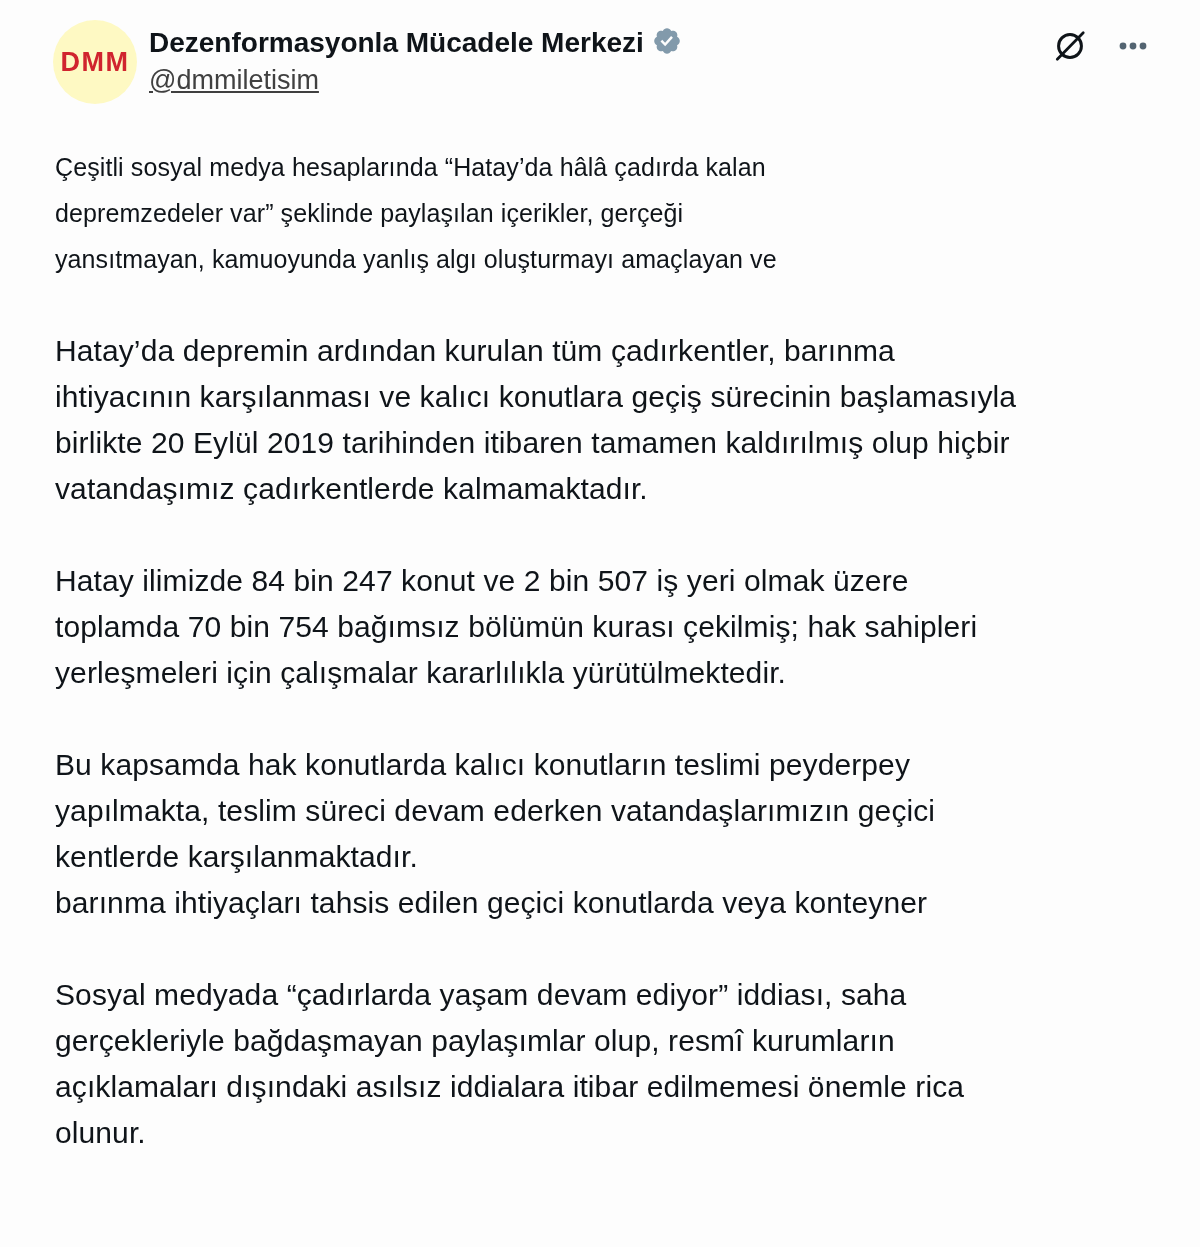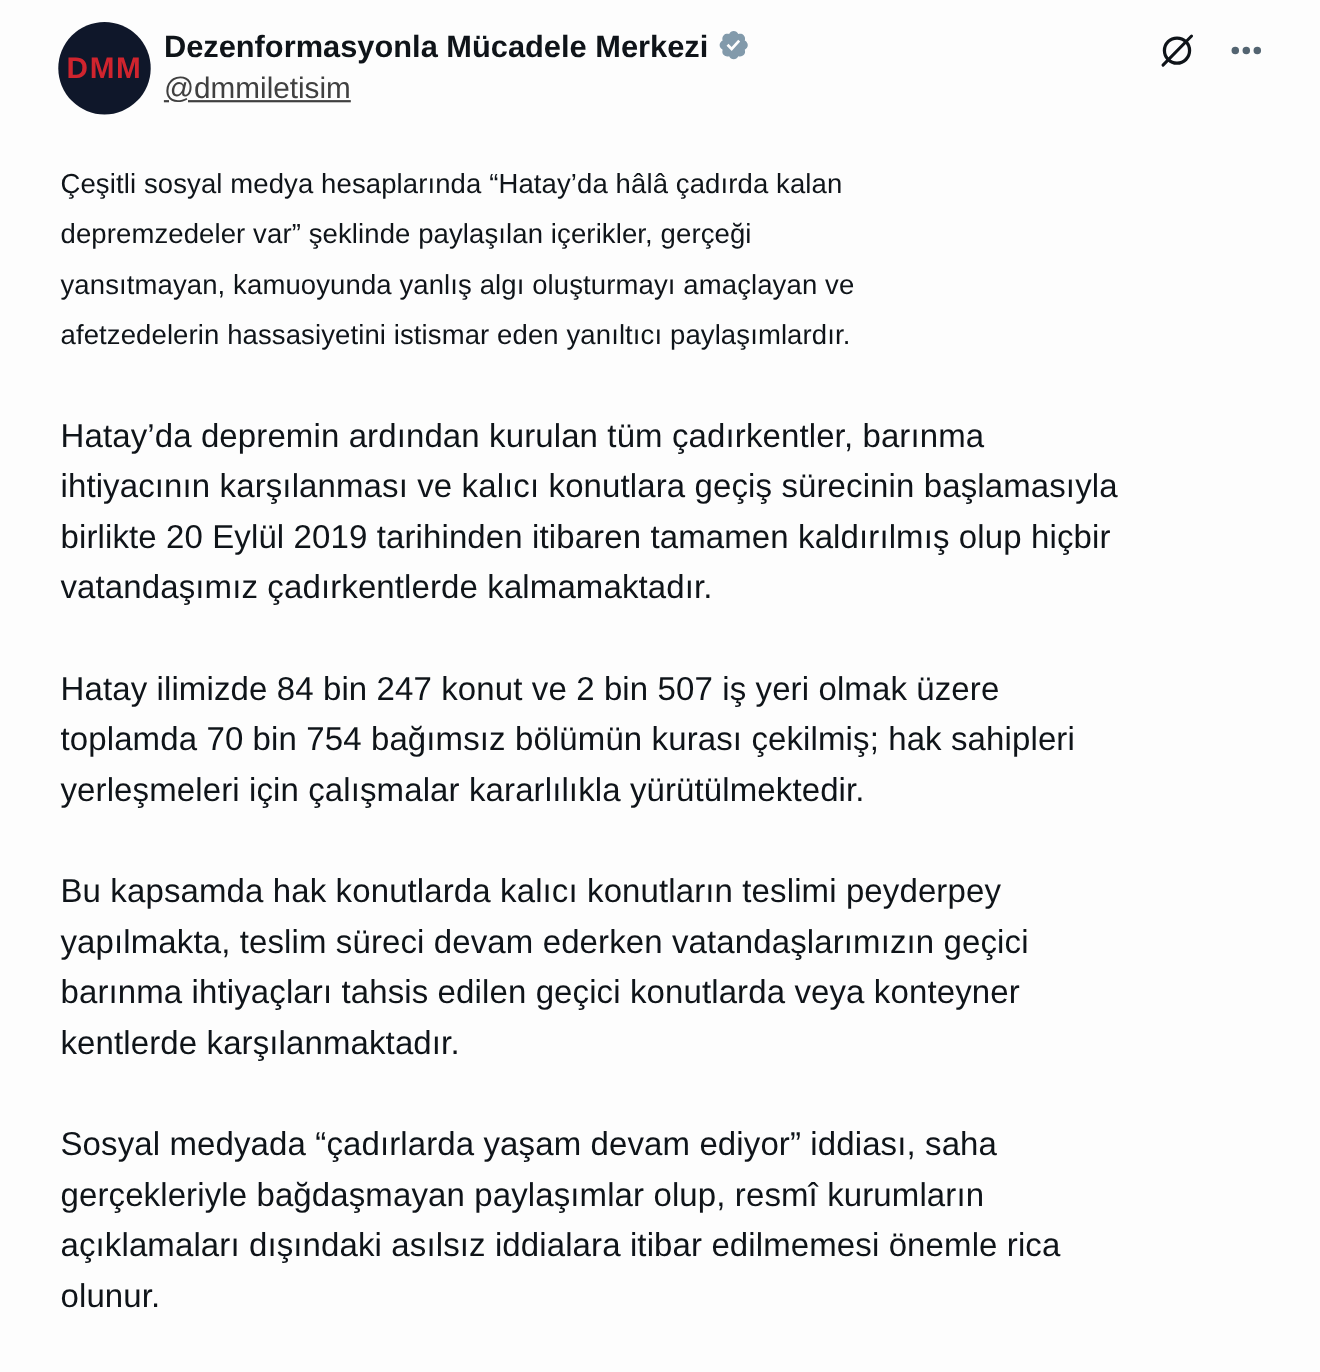--- a/index.html
+++ b/index.html
@@ -18,21 +18,21 @@
   
   .header {
     display: flex;
     align-items: flex-start;
     padding: 20px 48px 0 53px;
   }
   .avatar {
     width: 84px;
     height: 84px;
     border-radius: 50%;
-    background: #0f172a;
+    background: #fef9c3;
     display: flex;
     align-items: center;
     justify-content: center;
     flex: 0 0 auto;
     cursor: pointer;
   }
   .avatar-text {
     font-weight: 800;
     font-size: 27px;
     letter-spacing: 1.5px;
@@ -142,41 +142,40 @@
       </button>
     </div>
   </div>
 
   <div class="post-text">
 
     <div class="para bold">
       <div class="line">Çeşitli sosyal medya hesaplarında “Hatay’da hâlâ çadırda kalan</div>
       <div class="line">depremzedeler var” şeklinde paylaşılan içerikler, gerçeği</div>
       <div class="line">yansıtmayan, kamuoyunda yanlış algı oluşturmayı amaçlayan ve</div>
-      <div class="line">afetzedelerin hassasiyetini istismar eden yanıltıcı paylaşımlardır.</div>
     </div>
 
     <div class="para">
       <div class="line">Hatay’da depremin ardından kurulan tüm çadırkentler, barınma</div>
       <div class="line">ihtiyacının karşılanması ve kalıcı konutlara geçiş sürecinin başlamasıyla</div>
       <div class="line">birlikte 20 Eylül 2019 tarihinden itibaren tamamen kaldırılmış olup hiçbir</div>
       <div class="line">vatandaşımız çadırkentlerde kalmamaktadır.</div>
     </div>
 
     <div class="para">
       <div class="line">Hatay ilimizde 84 bin 247 konut ve 2 bin 507 iş yeri olmak üzere</div>
       <div class="line">toplamda 70 bin 754 bağımsız bölümün kurası çekilmiş; hak sahipleri</div>
       <div class="line">yerleşmeleri için çalışmalar kararlılıkla yürütülmektedir.</div>
     </div>
 
     <div class="para">
       <div class="line">Bu kapsamda hak konutlarda kalıcı konutların teslimi peyderpey</div>
       <div class="line">yapılmakta, teslim süreci devam ederken vatandaşlarımızın geçici</div>
+      <div class="line">kentlerde karşılanmaktadır.</div>
       <div class="line">barınma ihtiyaçları tahsis edilen geçici konutlarda veya konteyner</div>
-      <div class="line">kentlerde karşılanmaktadır.</div>
     </div>
 
     <div class="para">
       <div class="line">Sosyal medyada “çadırlarda yaşam devam ediyor” iddiası, saha</div>
       <div class="line">gerçekleriyle bağdaşmayan paylaşımlar olup, resmî kurumların</div>
       <div class="line">açıklamaları dışındaki asılsız iddialara itibar edilmemesi önemle rica</div>
       <div class="line">olunur.</div>
     </div>
 
   </div>

